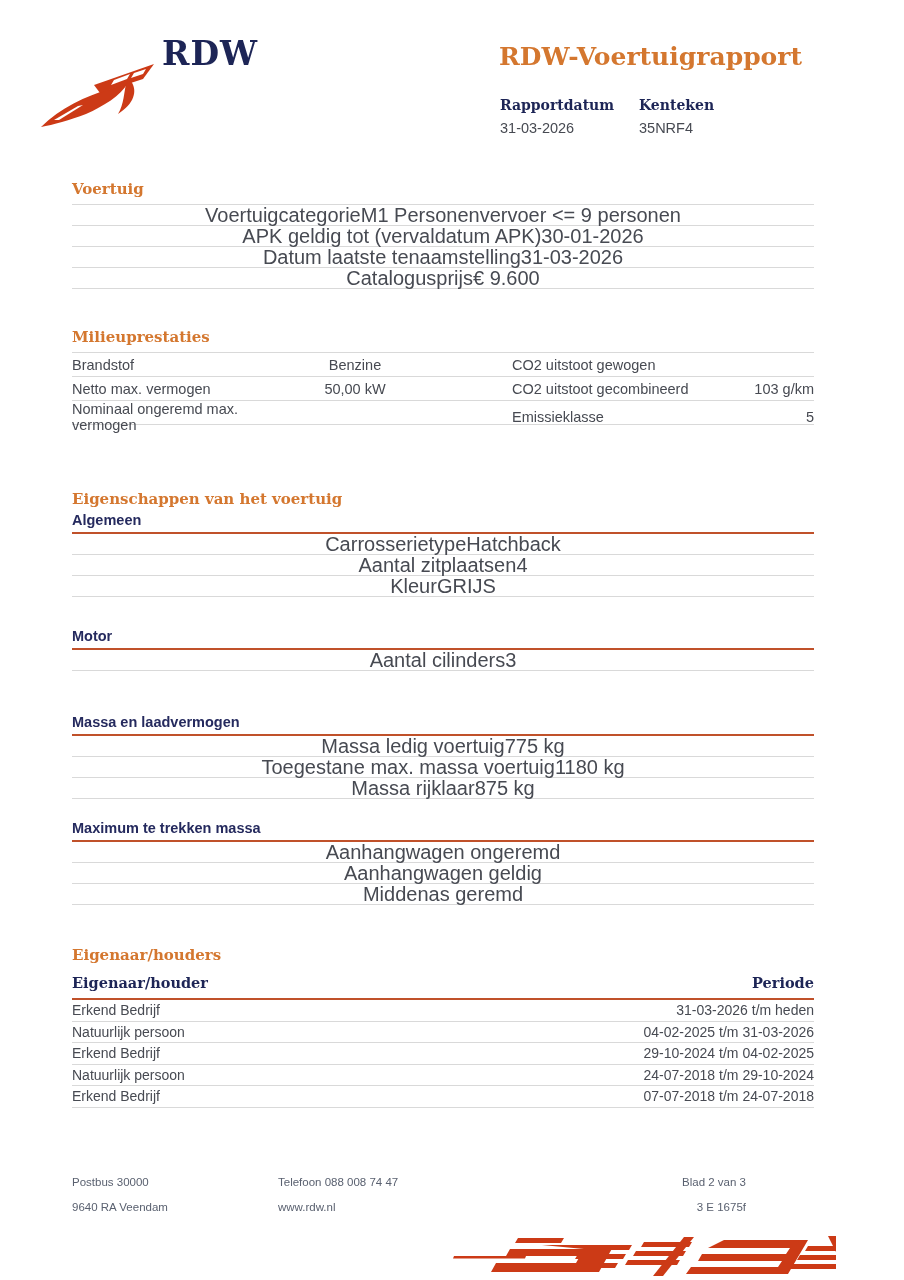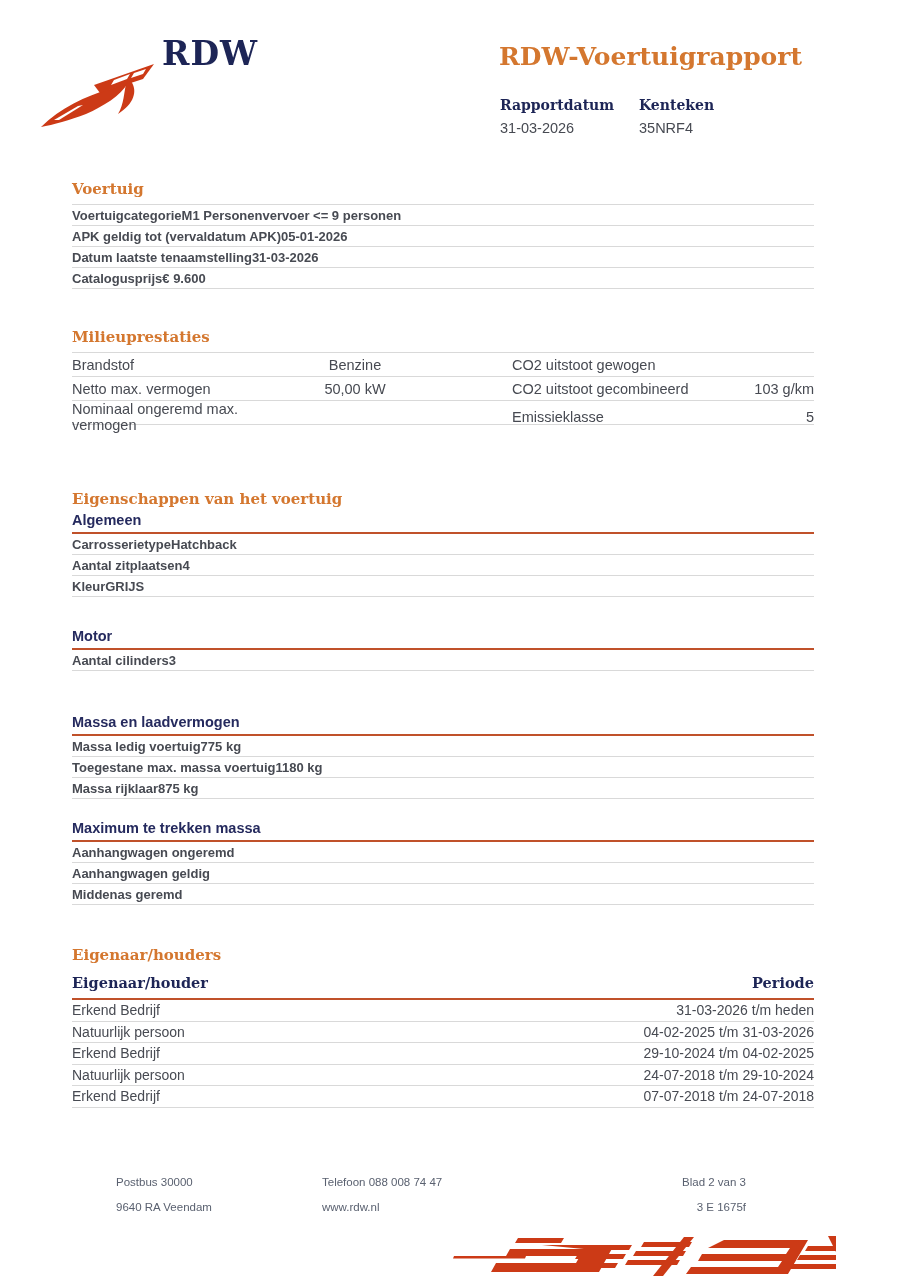--- a/index.html
+++ b/index.html
@@ -29,23 +29,23 @@
   #meta-kenteken { position:absolute; left:639px; top:97px; }
 
   
   .section { position:absolute; left:72px; width:742px; }
   .sec-title {
     font-family:"DejaVu Serif", serif; font-weight:700; font-size:15px;
     color:#d4772f; margin-bottom:6px;
   }
   .table { border-top:1px solid #d9d9d9; }
   .row {
-    display:flex; justify-content:flex-start; align-items:center;
+    display:flex; justify-content:center; align-items:center;
     height:21px; border-bottom:1px solid #d9d9d9;
-    font-size:13px; color:#474a52;font-weight:bold;
+    font-size:20px; color:#474a52;
   }
   .row .lbl { white-space:nowrap; }
   .row .val { white-space:nowrap; text-align:right; }
 
   
   .mrow {
     display:grid; grid-template-columns:190px 186px 64px 240px 1fr;
     align-items:center; height:24px; border-bottom:1px solid #d9d9d9;
     font-size:14.5px;
   }
@@ -64,21 +64,21 @@
     display:flex; justify-content:space-between; align-items:flex-end;
     font-family:"DejaVu Serif", serif; font-weight:700; font-size:14.5px;
     color:#1d2556; padding:4px 0 7px 0; border-bottom:2px solid #c0512a;text-align:center;
   }
   .own-row {
     display:flex; justify-content:space-between; align-items:center;
     height:21.5px; border-bottom:1px solid #d9d9d9; font-size:14px;
   }
 
   
-  .f-col { position:absolute; font-size:11.5px; color:#5a6170; line-height:25px;margin-left:44px; }
+  .f-col { position:absolute; font-size:11.5px; color:#5a6170; line-height:25px; }
   #f-address { left:72px; top:1170px; }
   #f-contact { left:278px; top:1170px; }
   #f-page { right:90px; top:1170px; text-align:right; }
 
   #stripes { position:absolute; right:0; bottom:0; width:400px; height:48px; overflow:hidden; }
 </style>
 </head>
 <body>
 
 <div id="page">
@@ -105,21 +105,21 @@
 
   <div class="section" style="top:180px;">
     <div class="sec-title">Voertuig</div>
     <div class="table">
       <div class="row">
         <span class="lbl">Voertuigcategorie</span>
         <span class="val">M1 Personenvervoer &lt;= 9 personen</span>
       </div>
       <div class="row">
         <span class="lbl">APK geldig tot (vervaldatum APK)</span>
-        <span class="val">05-01-2026</span>
+        <span class="val">30-01-2026</span>
       </div>
       <div class="row">
         <span class="lbl">Datum laatste tenaamstelling</span>
         <span class="val">31-03-2026</span>
       </div>
       <div class="row">
         <span class="lbl">Catalogusprijs</span>
         <span class="val">€ 9.600</span>
       </div>
     </div>

